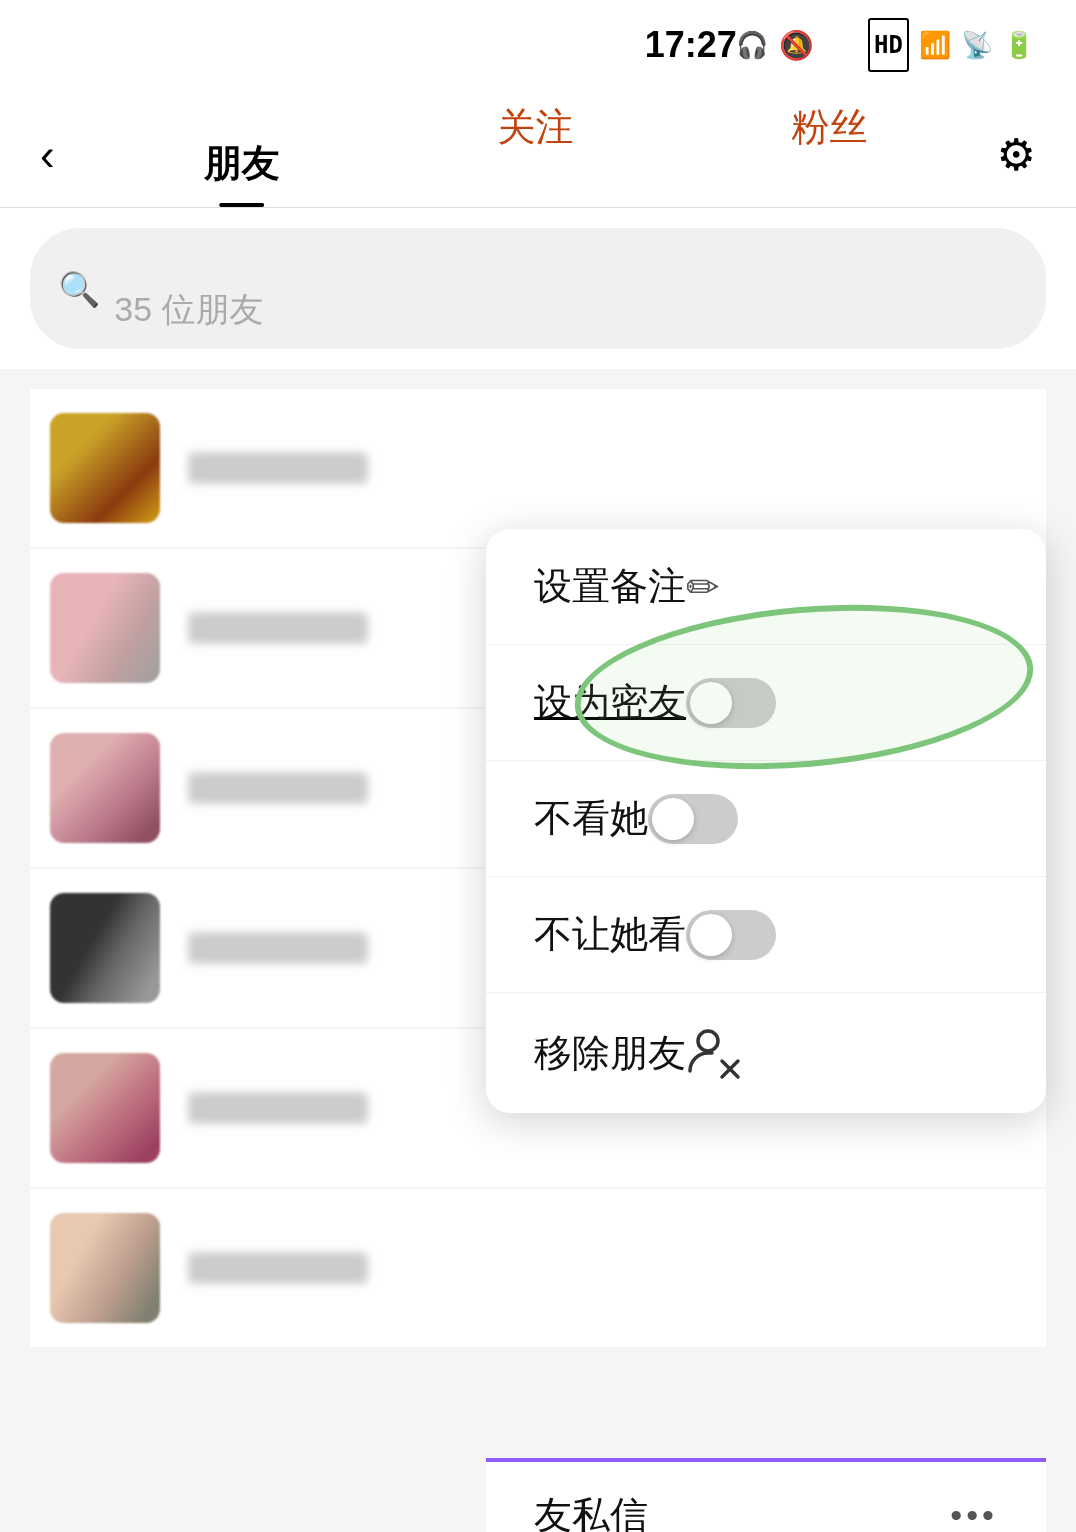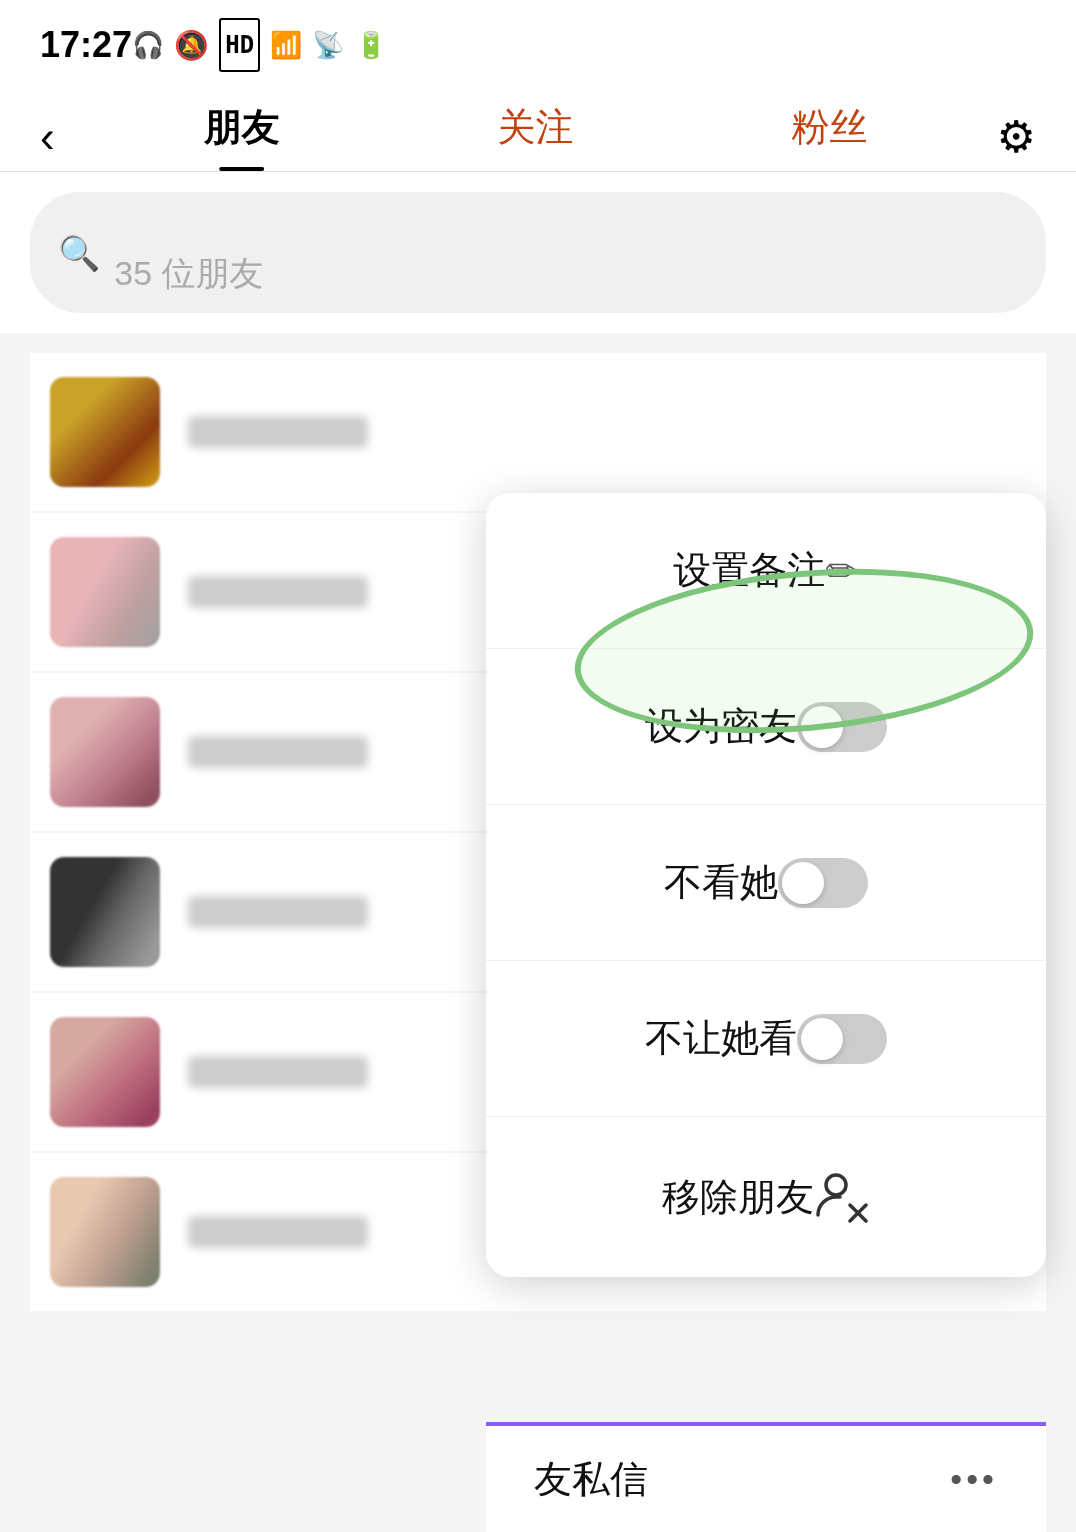--- a/index.html
+++ b/index.html
@@ -10,21 +10,21 @@
       min-height: 1532px;
       background: #f5f5f5;
       font-family: -apple-system, 'PingFang SC', 'Helvetica Neue', Arial, sans-serif;
       position: relative;
       overflow: hidden;
     }
 
     
     .status-bar {
       display: flex;
-      justify-content: flex-start;
+      justify-content: flex-end;
       align-items: center;
       padding: 18px 40px 10px;
       background: #fff;
     }
     .status-time {
       font-size: 36px;
       font-weight: 600;
       color: #000;
     }
     .status-icons {
@@ -61,20 +61,21 @@
     .nav-tab {
       font-size: 38px;
       color: #c2410c;
       padding-bottom: 18px;
       cursor: pointer;
       position: relative;
     }
     .nav-tab.active {
       color: #000;
       font-weight: 600;
+      margin-top: 36px;
     }
     .nav-tab.active::after {
       content: '';
       position: absolute;
       bottom: 0;
       left: 50%;
       transform: translateX(-50%);
       width: 60%;
       height: 4px;
       background: #000;
@@ -182,22 +183,22 @@
       width: 560px;
       background: #fff;
       border-radius: 24px;
       box-shadow: 0 8px 40px rgba(0,0,0,0.18);
       overflow: hidden;
       z-index: 100;
     }
     .menu-item {
       display: flex;
       align-items: center;
-      justify-content: center;
-      padding: 52px 48px;
+      justify-content: flex-start;
+      padding: 32px 48px;
       border-bottom: 1px solid #f0f0f0;
       cursor: pointer;
     }
     .menu-item:last-child {
       border-bottom: none;
     }
     .menu-item-label {
       font-size: 38px;
       color: #111;
       font-weight: 400;
@@ -280,21 +281,21 @@
     }
   </style>
 </head>
 <body>
 
 <div class="status-bar">
   <span class="status-time">17:27</span>
   <div class="status-icons">
     <span class="status-icon">🎧</span>
     <span class="status-icon" style="font-size:28px;">🔕</span>
-    <span class="status-icon" style="font-size:24px; font-weight:700; border:2px solid #000; padding:11px 4px; border-radius:3px; font-family:monospace;">HD</span>
+    <span class="status-icon" style="font-size:24px; font-weight:700; border:2px solid #000; padding:11px 4px; border-radius:3px; font-family:monospace;margin-left:44px;">HD</span>
     <span class="status-icon">📶</span>
     <span class="status-icon">📡</span>
     <span class="status-icon">🔋</span>
   </div>
 </div>
 
 <div class="header">
   <span class="back-btn">‹</span>
   <div class="nav-tabs">
     <span class="nav-tab active">朋友</span>
@@ -340,21 +341,21 @@
     </div>
   </div>
 
   <div class="context-menu">
 
     <div class="menu-item">
       <span class="menu-item-label">设置备注</span>
       <span class="edit-icon">✏</span>
     </div>
 
-    <div class="menu-item" style="background:#fff; position:relative;">
+    <div class="menu-item" style="background:#fff; position:relative;text-decoration:underline;">
       <span class="menu-item-label">设为密友</span>
       <div class="toggle"></div>
     </div>
 
     <div class="menu-item">
       <span class="menu-item-label">不看她</span>
       <div class="toggle"></div>
     </div>
 
     <div class="menu-item">

